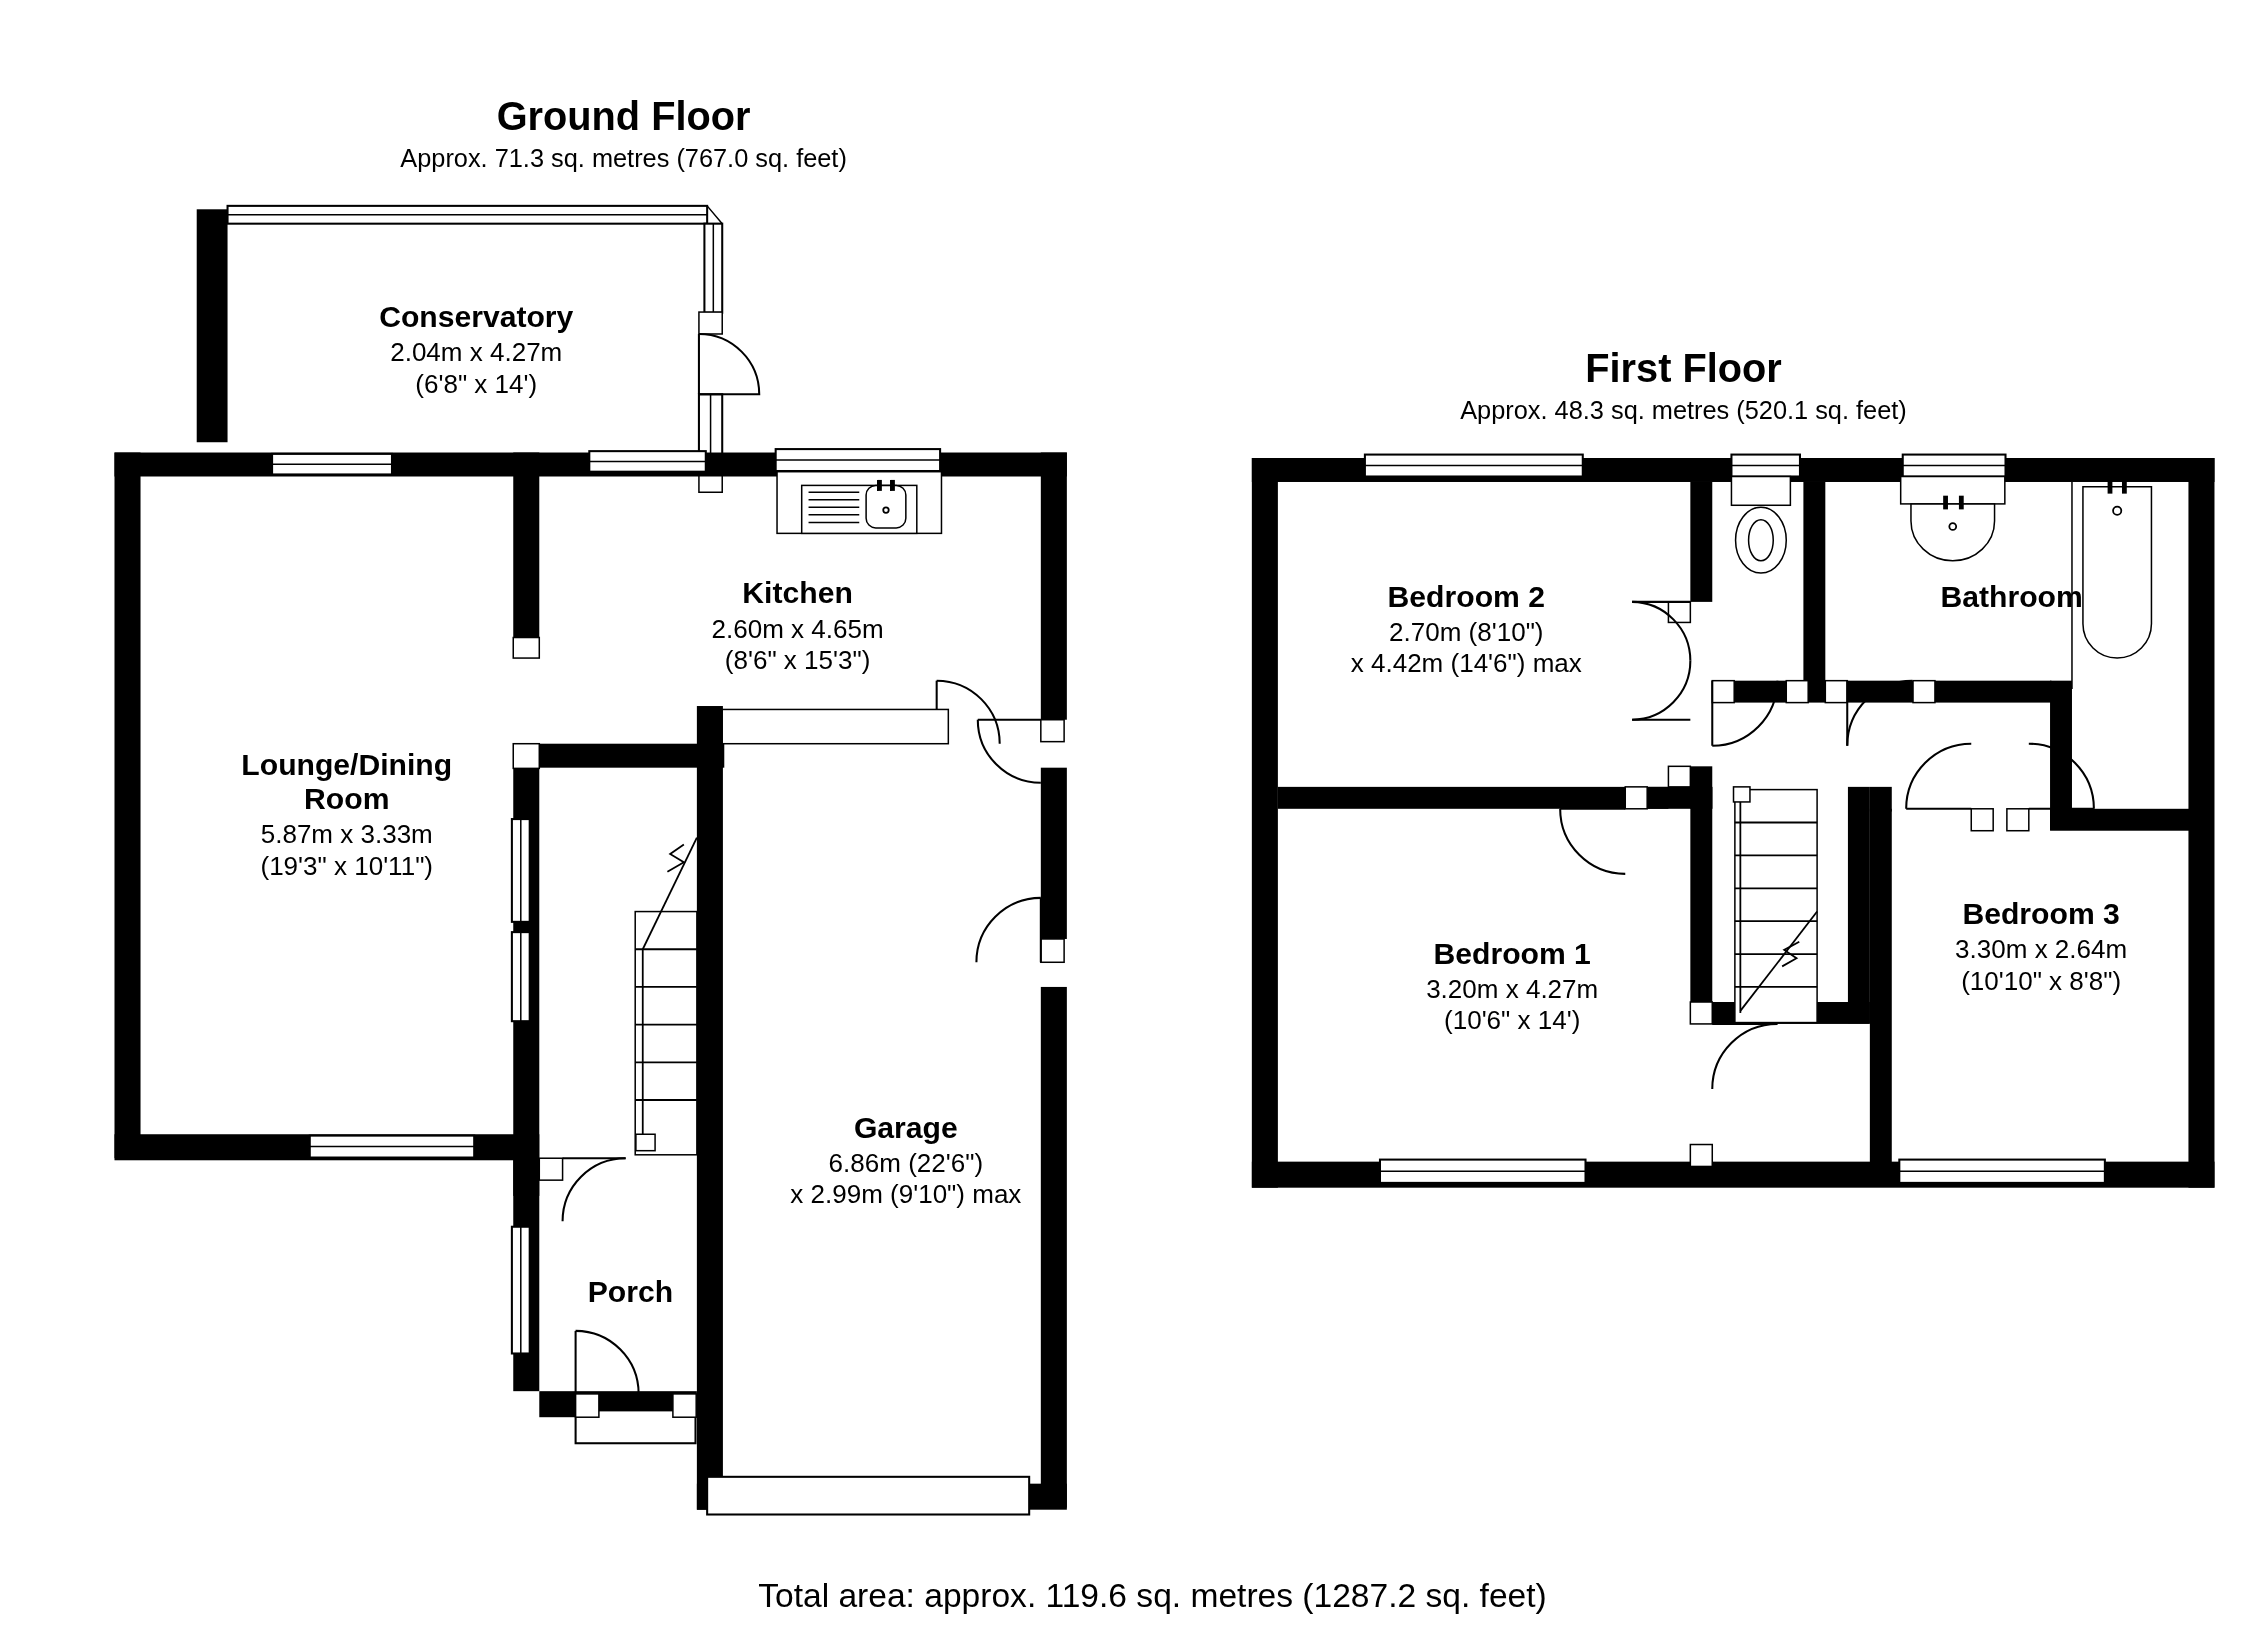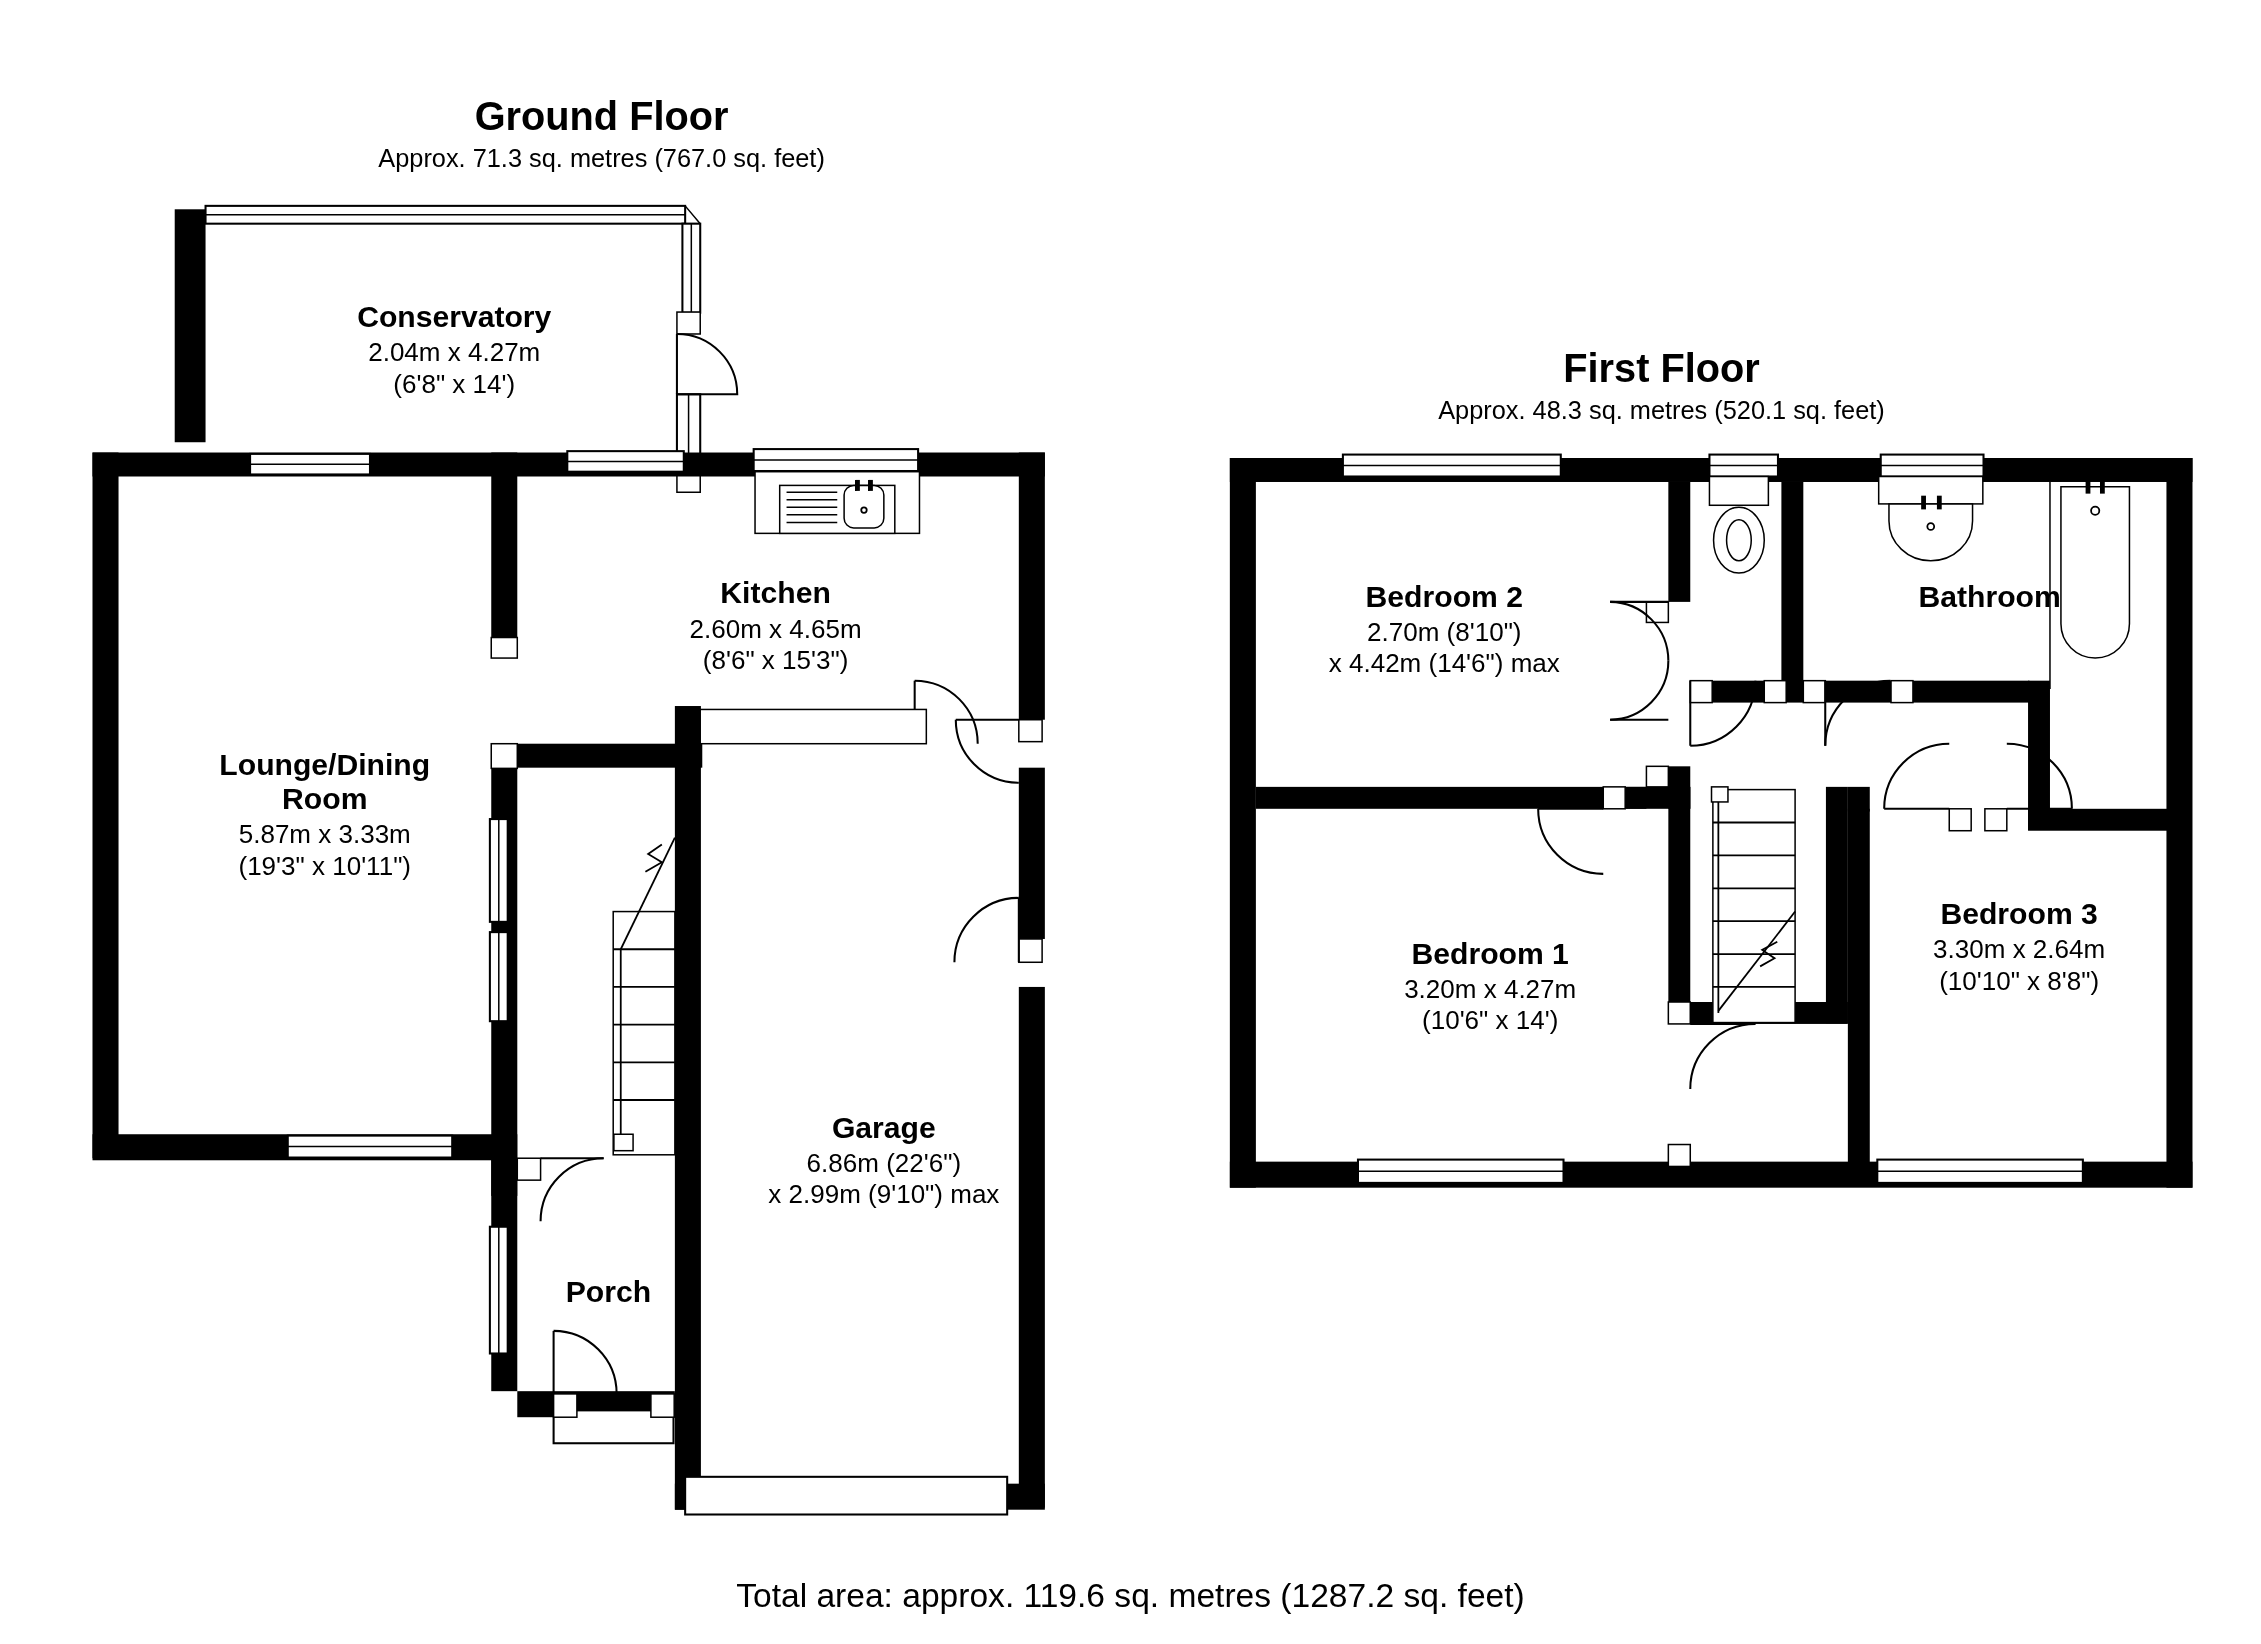--- a/index.html
+++ b/index.html
@@ -11,20 +11,21 @@
     width: 2261px;
     height: 1645px;
     font-family: "Liberation Sans", sans-serif;
     color: #000000;
     overflow: hidden;
     position: relative;
   }
   #plan-root {
     position: absolute;
     inset: 0;
+    margin-left: 22px;
   }
   svg.floorplan {
     position: absolute;
     top: 0; left: 0;
     width: 2261px;
     height: 1645px;
     display: block;
   }
   
   .floor-title {

